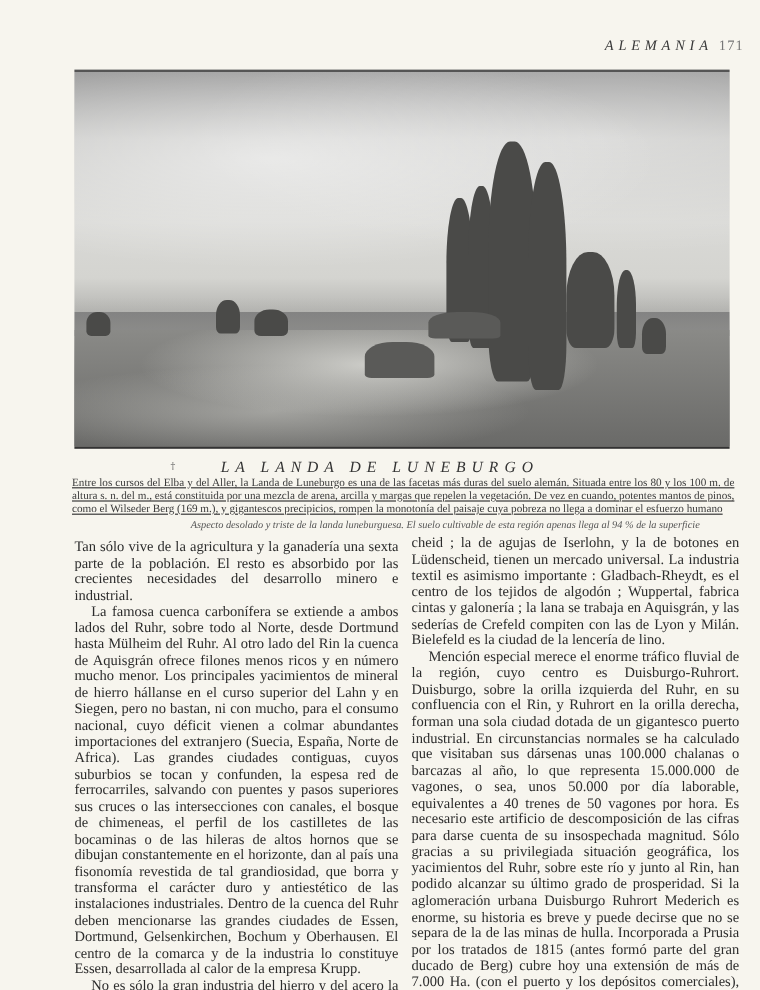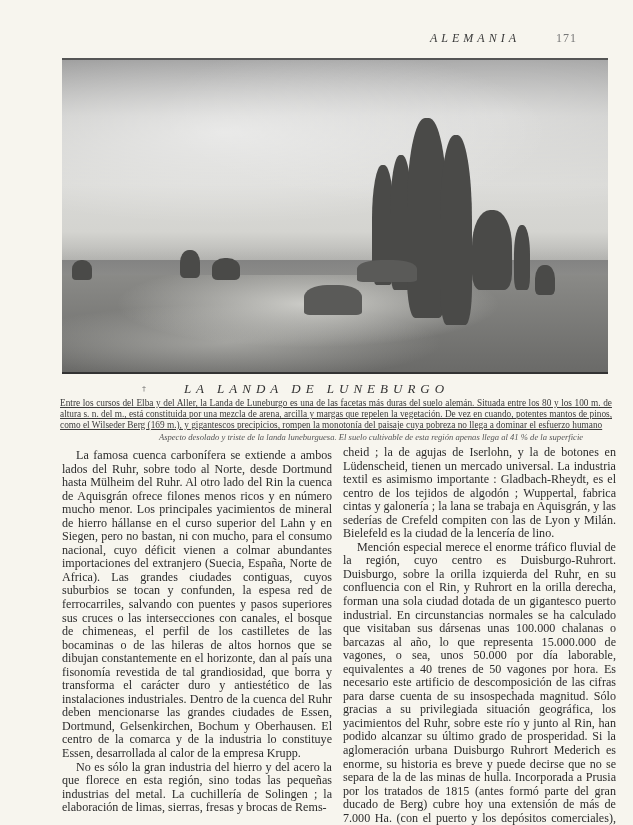--- a/index.html
+++ b/index.html
@@ -5,21 +5,21 @@
   html, body { margin: 0; padding: 0; }
   body {
     width: 633px; height: 825px; overflow: hidden;
     background: #f7f5ee;
     font-family: "DejaVu Serif", "Liberation Serif", serif;
     color: #2a2a2a;
     position: relative;
   }
   .running-head {
     position: absolute; top: 30px; left: 430px; width: 190px; height: 16px;
-    display: flex; align-items: center; justify-content: flex-start; gap: 36px;
+    display: flex; align-items: center; justify-content: flex-end; gap: 5px;
     font-family: "Liberation Serif", serif; font-style: italic;
     font-size: 12px; letter-spacing: 4px; color: #3a3a3a;
   }
   .running-head .pagenum { letter-spacing: 1px; color: #777; font-style: normal; font-size: 12px; }
   .photo {
     position: absolute; left: 62px; top: 58px; width: 546px; height: 312px;
     background:
       linear-gradient(180deg, rgba(0,0,0,0) 0%, rgba(0,0,0,0) 60%, rgba(60,60,60,0.25) 100%),
       linear-gradient(180deg, #9c9c9c 0%, #c8c8c6 18%, #d9d9d6 40%, #d4d4d0 55%, #a9a9a6 68%, #7a7a78 80%, #6d6d6b 100%);
     border-top: 2px solid #555;
@@ -86,23 +86,24 @@
   <div class="tree" style="left:118px; top:190px; width:20px; height:28px;"></div>
   <div class="tree" style="left:150px; top:198px; width:28px; height:22px;"></div>
   <div class="tree" style="left:10px; top:200px; width:20px; height:20px;"></div>
   <div class="rock" style="left:242px; top:225px; width:58px; height:30px;"></div>
   <div class="rock" style="left:295px; top:200px; width:60px; height:22px;"></div>
 </div>
 
 <span class="caption-marker">†</span>
 <div class="caption-title">LA LANDA DE LUNEBURGO</div>
 <div class="caption-body">Entre los cursos del Elba y del Aller, la Landa de Luneburgo es una de las facetas más duras del suelo alemán. Situada entre los 80 y los 100 m. de altura s. n. del m., está constituida por una mezcla de arena, arcilla y margas que repelen la vegetación. De vez en cuando, potentes mantos de pinos, como el Wilseder Berg (169 m.), y gigantescos precipicios, rompen la monotonía del paisaje cuya pobreza no llega a dominar el esfuerzo humano</div>
-<div class="caption-credit">Aspecto desolado y triste de la landa luneburguesa. El suelo cultivable de esta región apenas llega al 41 % de la superficie</div>
+<div class="caption-credit">Aspecto desolado y triste de la landa luneburguesa. El suelo cultivable de esta región apenas llega al 94 % de la superficie</div>
 
 <div class="col col-left">
+  <p class="noindent">Tan sólo vive de la agricultura y la ganadería una sexta parte de la población. El resto es absorbido por las crecientes necesidades del desarrollo minero e industrial.</p>
   <p>La famosa cuenca carbonífera se extiende a ambos lados del Ruhr, sobre todo al Norte, desde Dortmund hasta Mülheim del Ruhr. Al otro lado del Rin la cuenca de Aquisgrán ofrece filones menos ricos y en número mucho menor. Los principales yacimientos de mineral de hierro hállanse en el curso superior del Lahn y en Siegen, pero no bastan, ni con mucho, para el consumo nacional, cuyo déficit vienen a colmar abundantes importaciones del extranjero (Suecia, España, Norte de Africa). Las grandes ciudades contiguas, cuyos suburbios se tocan y confunden, la espesa red de ferrocarriles, salvando con puentes y pasos superiores sus cruces o las intersecciones con canales, el bosque de chimeneas, el perfil de los castilletes de las bocaminas o de las hileras de altos hornos que se dibujan constantemente en el horizonte, dan al país una fisonomía revestida de tal grandiosidad, que borra y transforma el carácter duro y antiestético de las instalaciones industriales. Dentro de la cuenca del Ruhr deben mencionarse las grandes ciudades de Essen, Dortmund, Gelsenkirchen, Bochum y Oberhausen. El centro de la comarca y de la industria lo constituye Essen, desarrollada al calor de la empresa Krupp.</p>
   <p>No es sólo la gran industria del hierro y del acero la que florece en esta región, sino todas las pequeñas industrias del metal. La cuchillería de Solingen ; la elaboración de limas, sierras, fresas y brocas de Rems-</p>
 </div>
 
 <div class="col col-right">
   <p class="noindent">cheid ; la de agujas de Iserlohn, y la de botones en Lüdenscheid, tienen un mercado universal. La industria textil es asimismo importante : Gladbach-Rheydt, es el centro de los tejidos de algodón ; Wuppertal, fabrica cintas y galonería ; la lana se trabaja en Aquisgrán, y las sederías de Crefeld compiten con las de Lyon y Milán. Bielefeld es la ciudad de la lencería de lino.</p>
   <p>Mención especial merece el enorme tráfico fluvial de la región, cuyo centro es Duisburgo-Ruhrort. Duisburgo, sobre la orilla izquierda del Ruhr, en su confluencia con el Rin, y Ruhrort en la orilla derecha, forman una sola ciudad dotada de un gigantesco puerto industrial. En circunstancias normales se ha calculado que visitaban sus dársenas unas 100.000 chalanas o barcazas al año, lo que representa 15.000.000 de vagones, o sea, unos 50.000 por día laborable, equivalentes a 40 trenes de 50 vagones por hora. Es necesario este artificio de descomposición de las cifras para darse cuenta de su insospechada magnitud. Sólo gracias a su privilegiada situación geográfica, los yacimientos del Ruhr, sobre este río y junto al Rin, han podido alcanzar su último grado de prosperidad. Si la aglomeración urbana Duisburgo Ruhrort Mederich es enorme, su historia es breve y puede decirse que no se separa de la de las minas de hulla. Incorporada a Prusia por los tratados de 1815 (antes formó parte del gran ducado de Berg) cubre hoy una extensión de más de 7.000 Ha. (con el puerto y los depósitos comerciales), superficie sensiblemente superior a la de la ciudad de París. El canal de Herne, que parte en</p>
 </div>
 
 </body></html>

